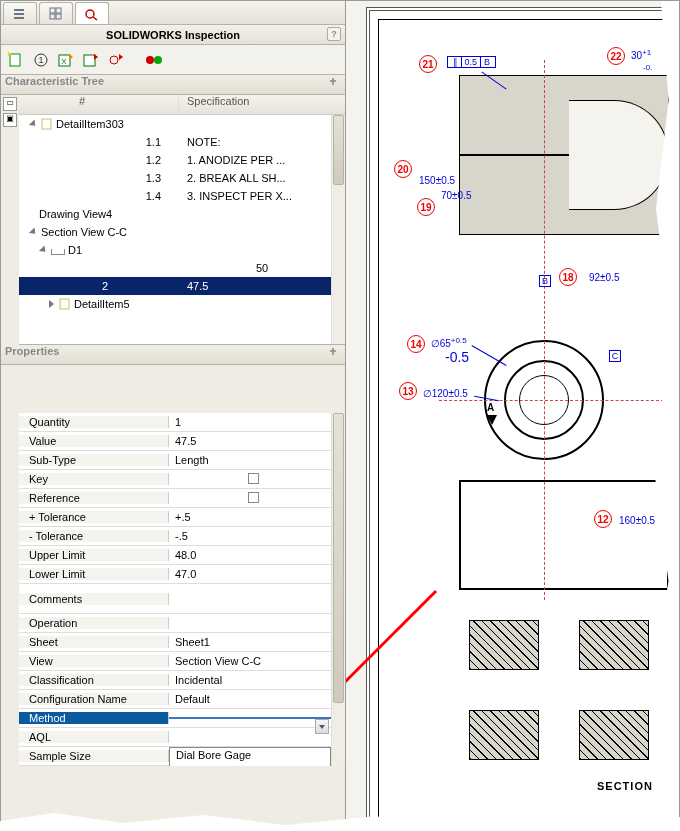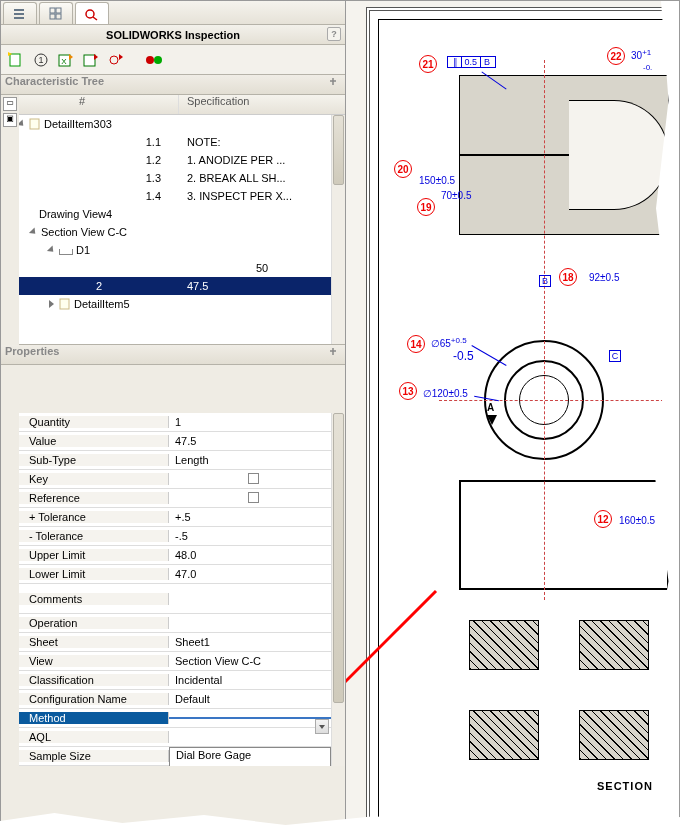--- a/index.html
+++ b/index.html
@@ -115,21 +115,21 @@
     background: linear-gradient(#f5f3ed,#e6e2d8);
     border-bottom: 1px solid #ccc;
     font-size: 11px; color:#555;
   }
   .tree-header .col1 { width: 160px; padding-left: 60px; border-right:1px solid #ddd;}
   .tree-header .col2 { flex:1; padding-left: 8px; }
   .tree-body { font-size: 11px; }
   .tree-row {
     display:flex; height: 18px; align-items:center;
   }
-  .tree-row .c1 { width: 160px; display:flex; align-items:center; gap:3px;}
+  .tree-row .c1 { width: 160px; padding-left: 12px; display:flex; align-items:center; gap:3px;}
   .tree-row .c2 { flex:1; padding-left: 8px; }
   .tree-row.data .c1 { padding-left: 80px; justify-content:flex-end; padding-right: 18px; }
   .tree-row.sel { background: #0a246a; color: #fff; }
   .tree-row.sel .c1, .tree-row.sel .c2 { background:#0a246a; color:#fff; }
   .tree-row.sel .c1 { text-align:center; justify-content:center;}
   .tree-row.val50 .c1 { justify-content:center; }
   .tri { display:inline-block; width:0;height:0; border-top:4px solid transparent; border-bottom:4px solid transparent; border-left:5px solid #777; margin-right:2px;}
   .tri.open { transform: rotate(45deg); }
   .dim-icon { display:inline-block; width:14px; height:10px; border-bottom:1px solid #888; position:relative;}
   .dim-icon::before,.dim-icon::after{content:"";position:absolute;bottom:-1px;width:1px;height:6px;background:#888;}
@@ -380,21 +380,21 @@
               <div class="c2"></div>
             </div>
           <div class="tree-row">
               <div class="c1" style="padding-left:12px">
                 <span class="tri open"></span>
                 <span>Section View C-C</span>
               </div>
               <div class="c2"></div>
             </div>
           <div class="tree-row">
-              <div class="c1" style="padding-left:30px">
+              <div class="c1" style="padding-left:22px">
                 <span class="tri open"></span>
                 <span class="dim-icon"></span>
                 <span>D1</span>
               </div>
               <div class="c2"></div>
             </div>
           <div class="tree-row val50">
               <div class="c1"></div>
               <div class="c2" style="text-align:center;padding-left:0px">50</div>
             </div>
@@ -543,21 +543,21 @@
         <div class="balloon" style="left:180px; top:248px">18</div>
         <div class="balloon" style="left:28px; top:315px">14</div>
         <div class="balloon" style="left:20px; top:362px">13</div>
         <div class="balloon" style="left:215px; top:490px">12</div>
 
         <div class="dim-label" style="left:40px; top:155px">150±0.5</div>
         <div class="dim-label" style="left:62px; top:170px">70±0.5</div>
         <div class="dim-label" style="left:210px; top:252px">92±0.5</div>
         <div class="dim-label" style="left:252px; top:30px"><span>30</span><span style="font-size:8px;position:relative;top:-4px">+1</span><br><span style="font-size:8px;margin-left:12px">-0.</span></div>
         <div class="dim-label" style="left:240px; top:495px">160±0.5</div>
-        <div class="dim-label" style="left:52px; top:318px"><span>∅65</span><span style="font-size:8px;position:relative;top:-4px">+0.5</span><br><span style="font-size:12px;margin-left:22px">-0.5</span></div>
+        <div class="dim-label" style="left:52px; top:318px"><span>∅65</span><span style="font-size:8px;position:relative;top:-4px">+0.5</span><br><span style="font-size:14px;margin-left:14px">-0.5</span></div>
         <div class="dim-label" style="left:44px; top:368px">∅120±0.5</div>
 
         <div style="position:absolute; left:68px; top:36px; border:1px solid #00d; color:#00d; font-size:9px; padding:0 2px; display:flex;">
           <span style="border-right:1px solid #00d;padding:0 3px">∥</span>
             <span style="border-right:1px solid #00d;padding:0 3px">0.5</span>
             <span style="padding:0 3px">B</span>
         </div>
 
         <div class="datum-box" style="left:160px; top:255px">B</div>
         <div class="datum-box" style="left:230px; top:330px">C</div>

